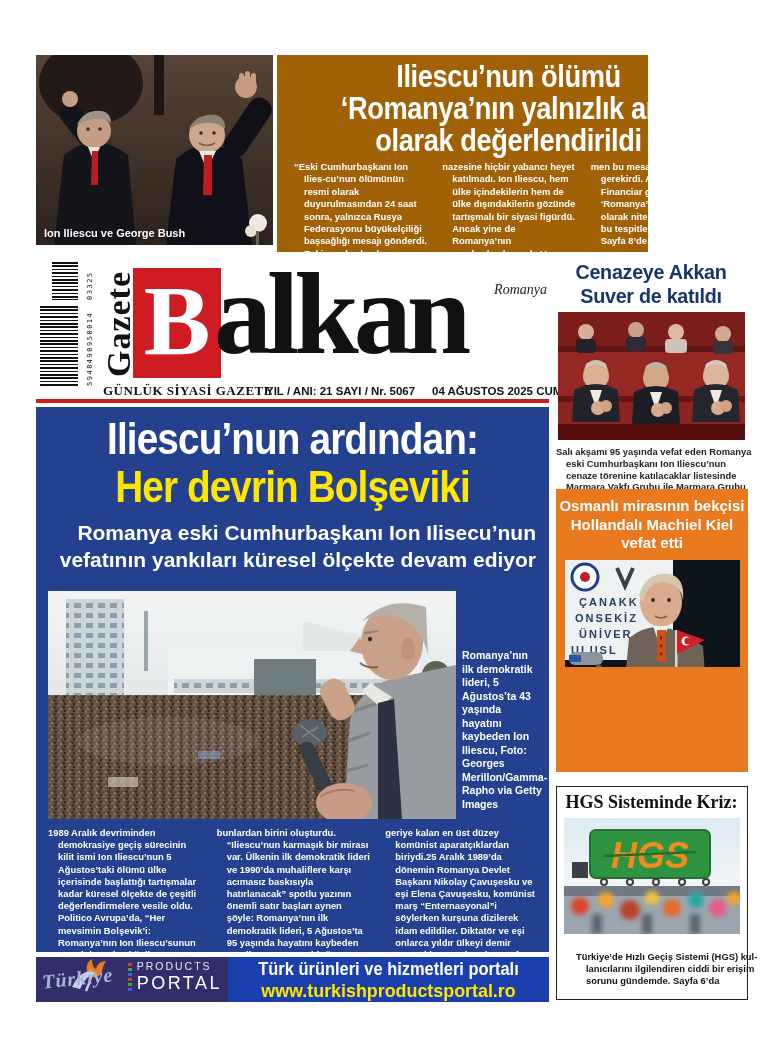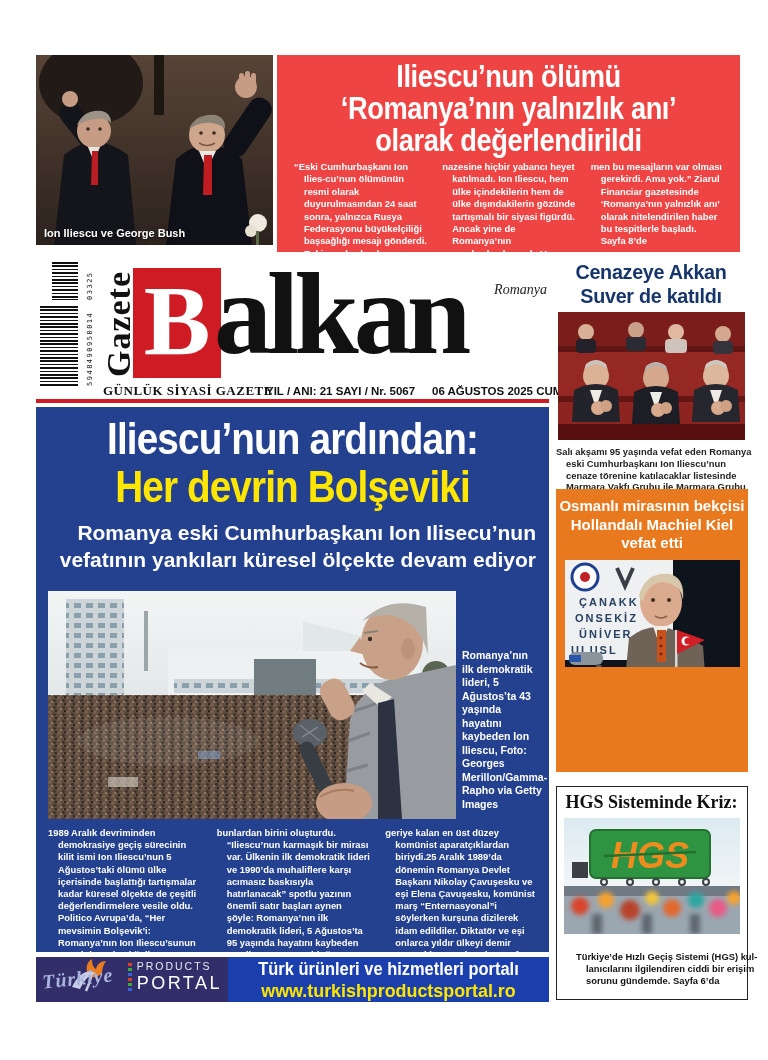--- a/index.html
+++ b/index.html
@@ -6,21 +6,21 @@
   .page{position:relative;width:768px;height:1060px;background:#fff;overflow:hidden;
         font-family:"Liberation Sans",sans-serif;}
   .abs{position:absolute;}
   .condense{transform:scaleX(0.88);transform-origin:center;}
   .condense95{transform:scaleX(0.94);transform-origin:center;}
   .hang{padding-left:10px;text-indent:-10px;}
 
   
   .bush-photo{left:36px;top:55px;width:237px;height:190px;overflow:hidden;background:#3a2f29;}
   .bush-caption{left:8px;bottom:6px;color:#fff;font-size:11px;font-weight:700;text-shadow:0 1px 2px rgba(0,0,0,.8);}
-  .red-banner{left:277px;top:55px;width:463px;height:197px;background:#ef4444;color:#fff;}
+  .red-banner{left:277px;top:55px;width:371px;height:197px;background:#a16207;color:#fff;}
   .red-headline{width:463px;text-align:center;font-weight:800;font-size:31px;line-height:32px;letter-spacing:-.5px;margin-top:6px;}
   .red-cols{position:absolute;left:17px;top:106px;width:430px;display:flex;gap:15px;}
   .red-cols .col{flex:1;font-size:9.4px;line-height:12.4px;font-weight:700;color:#fff;}
 
   
   .barcode{background:repeating-linear-gradient(to bottom,#111 0 1.6px,#fff 1.6px 3.4px);}
   .bc-num{font-family:"DejaVu Sans Mono",monospace;font-size:7px;color:#111;letter-spacing:1.5px;
           transform-origin:0 0;transform:rotate(-90deg);white-space:nowrap;}
   .gazete-vert{left:100px;top:380px;width:112px;font-family:"Liberation Serif",serif;font-weight:700;
           font-size:34px;color:#111;transform-origin:0 0;transform:rotate(-90deg);text-align:center;letter-spacing:1px;}
@@ -148,21 +148,21 @@
     <div class="abs barcode" style="left:52px;top:262px;width:26px;height:38px;"></div>
     <div class="abs bc-num" style="left:86px;top:300px;width:38px;">03325</div>
     <div class="abs barcode" style="left:40px;top:306px;width:38px;height:80px;"></div>
     <div class="abs bc-num" style="left:86px;top:386px;width:80px;">5948490950014</div>
     <div class="abs gazete-vert">Gazete</div>
     <div class="abs b-box"><span>B</span></div>
     <div class="abs balkan">alkan</div>
     <div class="abs romanya">Romanya</div>
     <div class="abs tagline">GÜNLÜK SİYASİ GAZETE</div>
     <div class="abs issue">YIL / ANI: 21 SAYI / Nr. 5067</div>
-    <div class="abs dateline"><span>06 AĞUSTOS 2025 </span><b>CUMA</b></div>
+    <div class="abs dateline"><span>04 AĞUSTOS 2025 </span><b>CUMA</b></div>
     <div class="abs masthead-rule"></div>
   </header>
 
   <h2 class="abs suver-headline condense95" style="margin:0;">Cenazeye Akkan Suver de katıldı</h2>
 
   <figure class="abs suver-photo" style="margin:0;">
     <svg width="187" height="128" viewBox="0 0 187 128">
       <rect width="187" height="128" fill="#8e2420"></rect>
       <rect y="0" width="187" height="34" fill="#7a1d1b"></rect>
       <rect y="34" width="187" height="6" fill="#5f1513"></rect>

